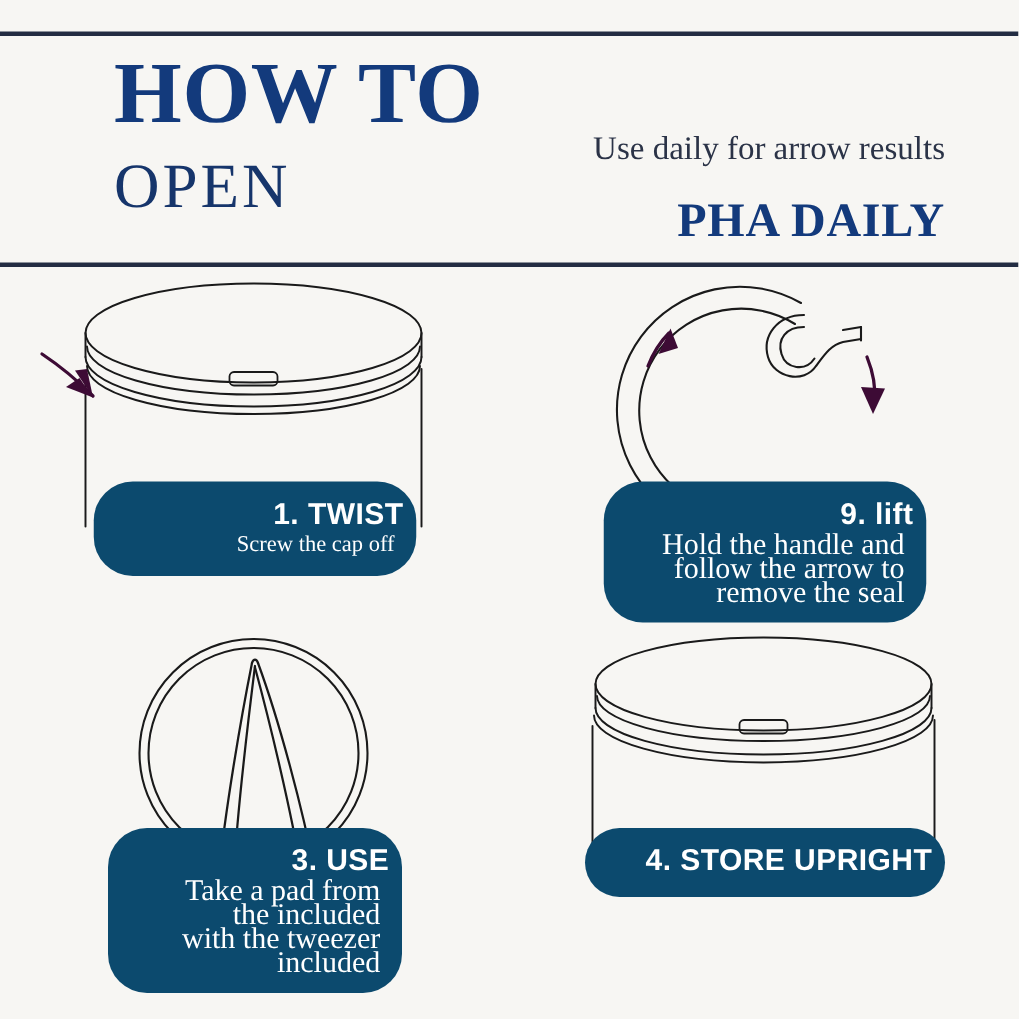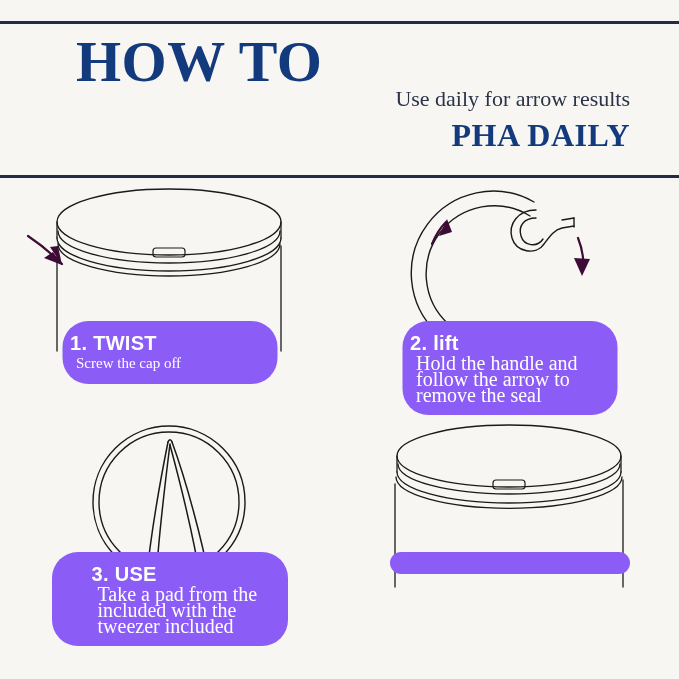--- a/index.html
+++ b/index.html
@@ -66,21 +66,21 @@
     color:#2b3347;
     white-space:nowrap;
   }
   .pha-daily {
     font-family:"Liberation Serif", serif;
     font-weight:bold;
     font-size:32px;
     line-height:38px;
     letter-spacing:0.5px;
     color:#133a7c;
-    margin-top:4px;
+    margin-top:15px;
     white-space:nowrap;
   }
 
   
   .steps {
     position:absolute;
     left:0; top:186px;
     width:679px; height:470px;
   }
   .step {
@@ -98,27 +98,27 @@
     width:339px; height:170px;
   }
   .art svg { display:block; width:100%; height:100%; }
 
   .pill {
     position:absolute;
     left:50%;
     transform:translateX(-50%);
     top:135px;
     width:215px;
-    background:#8b5cf6;
+    background:#0c4a6e;
     border-radius:26px;
     padding:10px 8px 12px 8px;
-    text-align:left;
+    text-align:right;
     color:#ffffff;
   }
-  .step.s3 .pill { width:236px; top:130px;padding-left:40px; }
+  .step.s3 .pill { width:196px; top:130px;padding-left:40px; }
   .step.s4 .pill { width:240px; top:130px; }
 
   .pill-title {
     font-family:"Liberation Sans", sans-serif;
     font-weight:bold;
     font-size:20px;
     line-height:24px;
     letter-spacing:0.3px;
     color:#ffffff;
   }
@@ -139,20 +139,21 @@
 <body>
 
 <div id="page">
 
   <div class="rule top"></div>
   <div class="rule bottom"></div>
 
   <div class="header">
     <div class="hdr-left">
       <div class="how-to">HOW TO</div>
+      <div class="open">OPEN</div>
     </div>
     <div class="hdr-right">
       <div class="use-daily">Use daily for arrow results</div>
       <div class="pha-daily">PHA DAILY</div>
     </div>
   </div>
 
   <div class="steps">
 
     <div class="step s1">
@@ -213,21 +214,21 @@
           </g>
           <path d="M107 33 L 99 50 L 112 46 Z" fill="#3d0b35"></path>
 
           <g fill="none" stroke="#3d0b35" stroke-width="2.2" stroke-linecap="round">
             <path d="M238 52 C 242 62, 244 72, 243 82"></path>
           </g>
           <path d="M242 90 L 234 72 L 250 73 Z" fill="#3d0b35"></path>
         </svg>
       </div>
       <div class="pill">
-        <div class="pill-title">2. lift</div>
+        <div class="pill-title">9. lift</div>
         <div class="pill-sub">Hold the handle and follow the arrow to remove the seal</div>
       </div>
     </div>
 
     <div class="step s3">
       <div class="art">
         <svg viewBox="0 0 339 170" xmlns="http://www.w3.org/2000/svg">
           <g fill="none" stroke="#1a1a1a" stroke-width="1.4">
             <circle cx="169" cy="80" r="76"></circle>
             <circle cx="169" cy="80" r="70"></circle>
@@ -263,17 +264,18 @@
             <path d="M57 50 A112 31 0 0 0 281 50"></path>
             <path d="M58 42 A111 30 0 0 0 280 42"></path>
             <path d="M56 55 A112 31 0 0 0 282 55"></path>
           </g>
           <g fill="none" stroke="#1a1a1a" stroke-width="1.2">
             <rect x="153" y="58" width="32" height="9" rx="3"></rect>
           </g>
         </svg>
       </div>
       <div class="pill">
+        <div class="pill-title">4. STORE UPRIGHT</div>
       </div>
     </div>
 
   </div>
 </div>
 
 </body></html>

